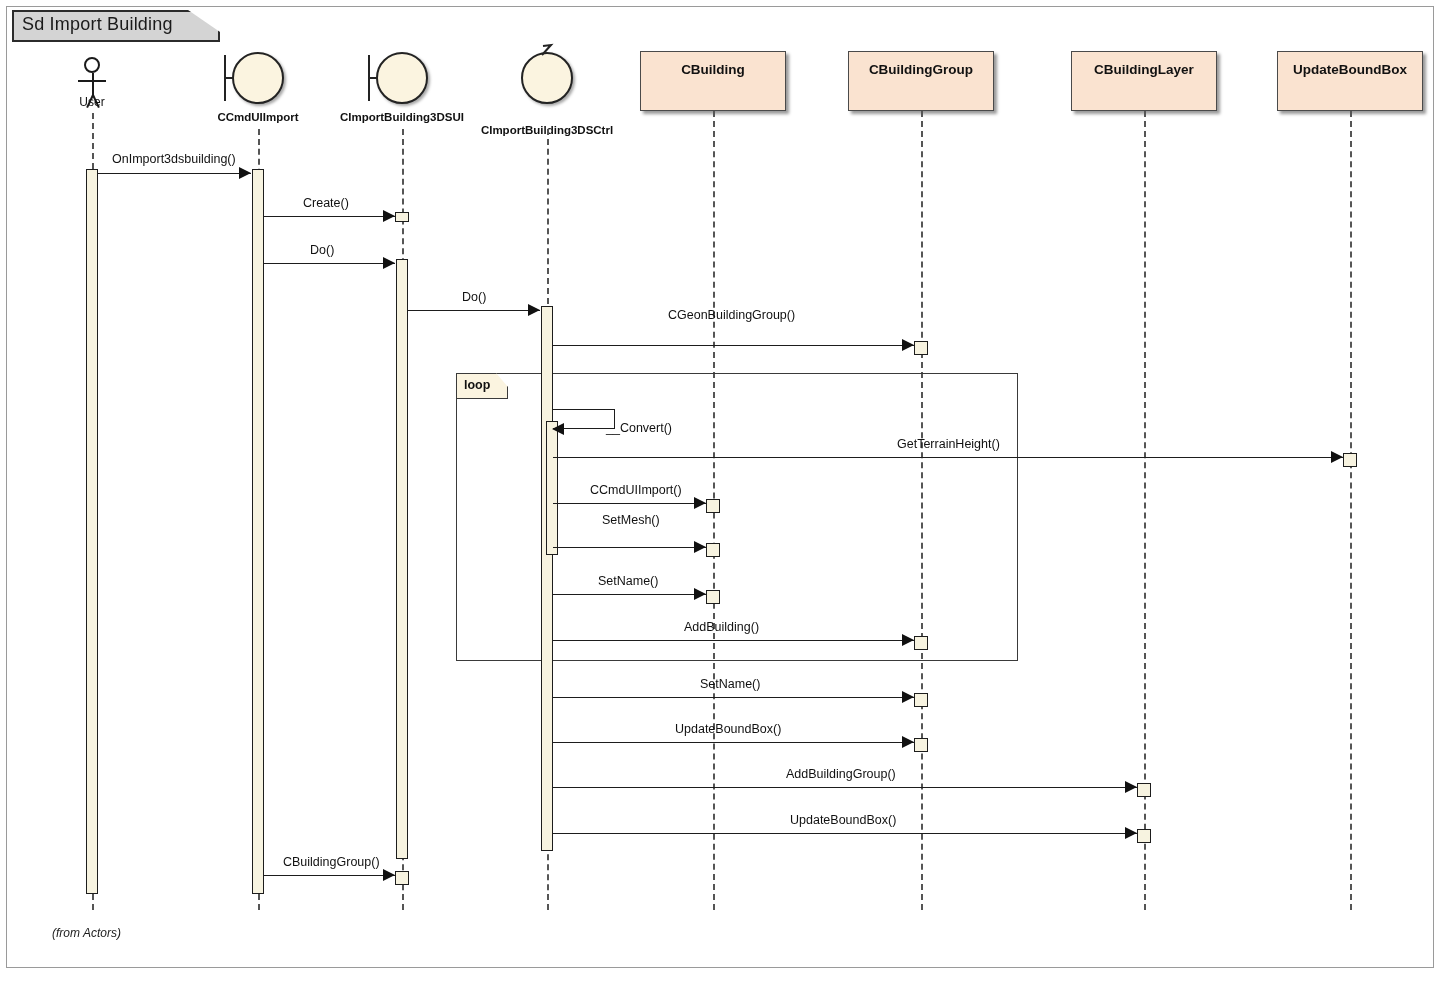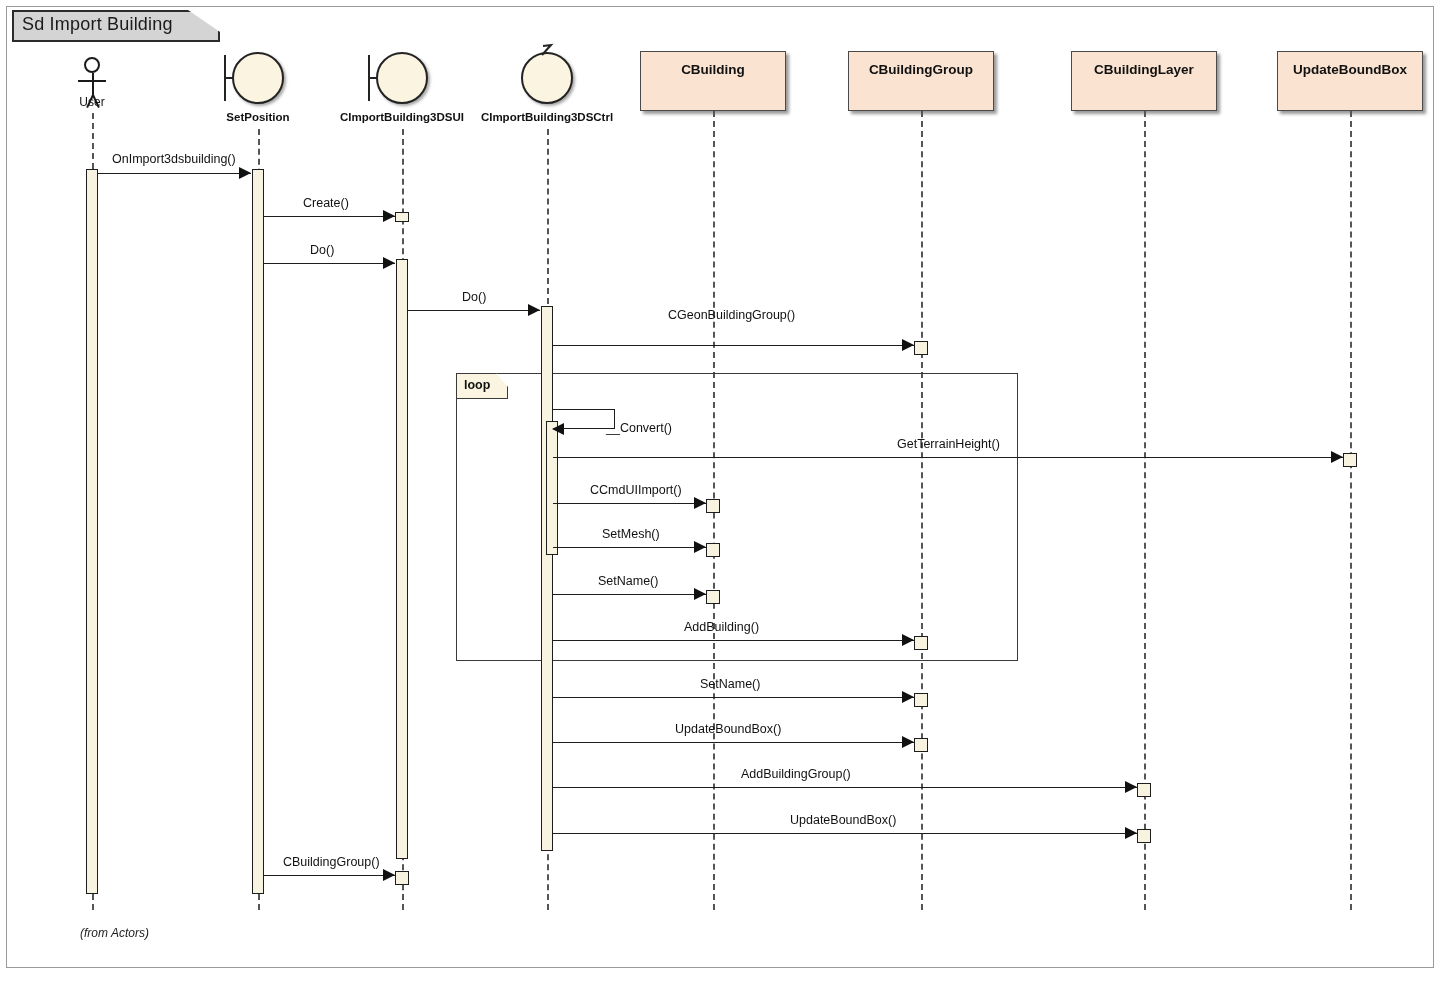--- a/index.html
+++ b/index.html
@@ -61,21 +61,21 @@
   .obj-title{
     position:absolute;left:0;right:0;top:10px;text-align:center;
     font-size:13.5px;font-weight:bold;color:#111;
   }
   .ll-label{
     position:absolute;text-align:center;font-size:11.5px;font-weight:bold;color:#111;
     white-space:nowrap;
   }
   .ll-label.plain{font-weight:normal;font-size:12px;}
   .from-actors{
-    position:absolute;font-size:12px;font-style:italic;color:#1a1a1a;white-space:nowrap;margin-left:28px;
+    position:absolute;font-size:12px;font-style:italic;color:#1a1a1a;white-space:nowrap;
   }
 
   
   .act{
     position:absolute;width:12px;
     background:#f7f3e0;border:1.5px solid #1d1d1d;box-sizing:border-box;
   }
   .act.small{width:14px;height:14px;}
 
   
@@ -131,36 +131,36 @@
         <div class="actor-arms" style="left:78px;top:80px;"></div>
         <div class="actor-leg" style="left:92px;top:95px;transform:rotate(25deg);transform-origin:top;"></div>
         <div class="actor-leg" style="left:92px;top:95px;transform:rotate(-25deg);transform-origin:top;"></div>
         <div class="ll-label plain" style="left:-18px;top:95px;width:220px;">User</div>
         <div class="lifeline" style="left:92px;top:113px;height:797px;"></div>
       </div>
       <div>
         <div class="iface-circle" style="left:232px;top:52px;"></div>
         <div class="iface-bar" style="left:224px;top:55px;"></div>
         <div style="left:224px;top:77px;position:absolute;width:10px;height:0;border-top:2px solid #232323;"></div>
-        <div class="ll-label" style="left:148px;top:111px;width:220px;">SetPosition</div>
+        <div class="ll-label" style="left:148px;top:111px;width:220px;">CCmdUIImport</div>
         <div class="lifeline" style="left:258px;top:129px;height:781px;"></div>
       </div>
       <div>
         <div class="iface-circle" style="left:376px;top:52px;"></div>
         <div class="iface-bar" style="left:368px;top:55px;"></div>
         <div style="left:368px;top:77px;position:absolute;width:10px;height:0;border-top:2px solid #232323;"></div>
         <div class="ll-label" style="left:292px;top:111px;width:220px;">CImportBuilding3DSUI</div>
         <div class="lifeline" style="left:402px;top:129px;height:781px;"></div>
       </div>
       <div>
         <div class="iface-circle" style="left:521px;top:52px;"></div>
         <svg width="18" height="16" class="ctrl-arrow" style="left:541px;top:44px;overflow:visible;">
           <path d="M1,11 L10,1 L2,2" fill="none" stroke="#232323" stroke-width="2"></path>
         </svg>
-        <div class="ll-label" style="left:437px;top:111px;width:220px;">CImportBuilding3DSCtrl</div>
+        <div class="ll-label" style="left:437px;top:124px;width:220px;">CImportBuilding3DSCtrl</div>
         <div class="lifeline" style="left:547px;top:129px;height:781px;"></div>
       </div>
       <div>
         <div class="obj-box" style="left:640px;top:51px;padding-left:36px;">
           <div class="obj-title">CBuilding</div>
         </div>
         <div class="lifeline" style="left:713px;top:111px;height:799px;"></div>
       </div>
       <div>
         <div class="obj-box" style="left:848px;top:51px;text-decoration:underline;">
@@ -242,21 +242,21 @@
         <div class="msg-label" style="left:897px;top:437px;">GetTerrainHeight()</div>
       </div>
       <div>
         <div class="msg-line" style="left:553px;top:503px;width:153px;"></div>
         <div class="msg-head" style="left:694px;top:497px;"></div>
         <div class="msg-label" style="left:590px;top:483px;">CCmdUIImport()</div>
       </div>
       <div>
         <div class="msg-line" style="left:553px;top:547px;width:153px;"></div>
         <div class="msg-head" style="left:694px;top:541px;"></div>
-        <div class="msg-label" style="left:602px;top:527px;">SetMesh()</div>
+        <div class="msg-label" style="left:602px;top:513px;">SetMesh()</div>
       </div>
       <div>
         <div class="msg-line" style="left:553px;top:594px;width:153px;"></div>
         <div class="msg-head" style="left:694px;top:588px;"></div>
         <div class="msg-label" style="left:598px;top:574px;">SetName()</div>
       </div>
       <div>
         <div class="msg-line" style="left:553px;top:640px;width:361px;"></div>
         <div class="msg-head" style="left:902px;top:634px;"></div>
         <div class="msg-label" style="left:684px;top:620px;">AddBuilding()</div>
@@ -267,21 +267,21 @@
         <div class="msg-label" style="left:700px;top:677px;">SetName()</div>
       </div>
       <div>
         <div class="msg-line" style="left:553px;top:742px;width:361px;"></div>
         <div class="msg-head" style="left:902px;top:736px;"></div>
         <div class="msg-label" style="left:675px;top:722px;">UpdateBoundBox()</div>
       </div>
       <div>
         <div class="msg-line" style="left:553px;top:787px;width:584px;"></div>
         <div class="msg-head" style="left:1125px;top:781px;"></div>
-        <div class="msg-label" style="left:741px;top:767px;">AddBuildingGroup()</div>
+        <div class="msg-label" style="left:786px;top:767px;">AddBuildingGroup()</div>
       </div>
       <div>
         <div class="msg-line" style="left:553px;top:833px;width:584px;"></div>
         <div class="msg-head" style="left:1125px;top:827px;"></div>
         <div class="msg-label" style="left:790px;top:813px;">UpdateBoundBox()</div>
       </div>
       <div>
         <div class="msg-line" style="left:264px;top:875px;width:131px;"></div>
         <div class="msg-head" style="left:383px;top:869px;"></div>
         <div class="msg-label" style="left:283px;top:855px;">CBuildingGroup()</div>

